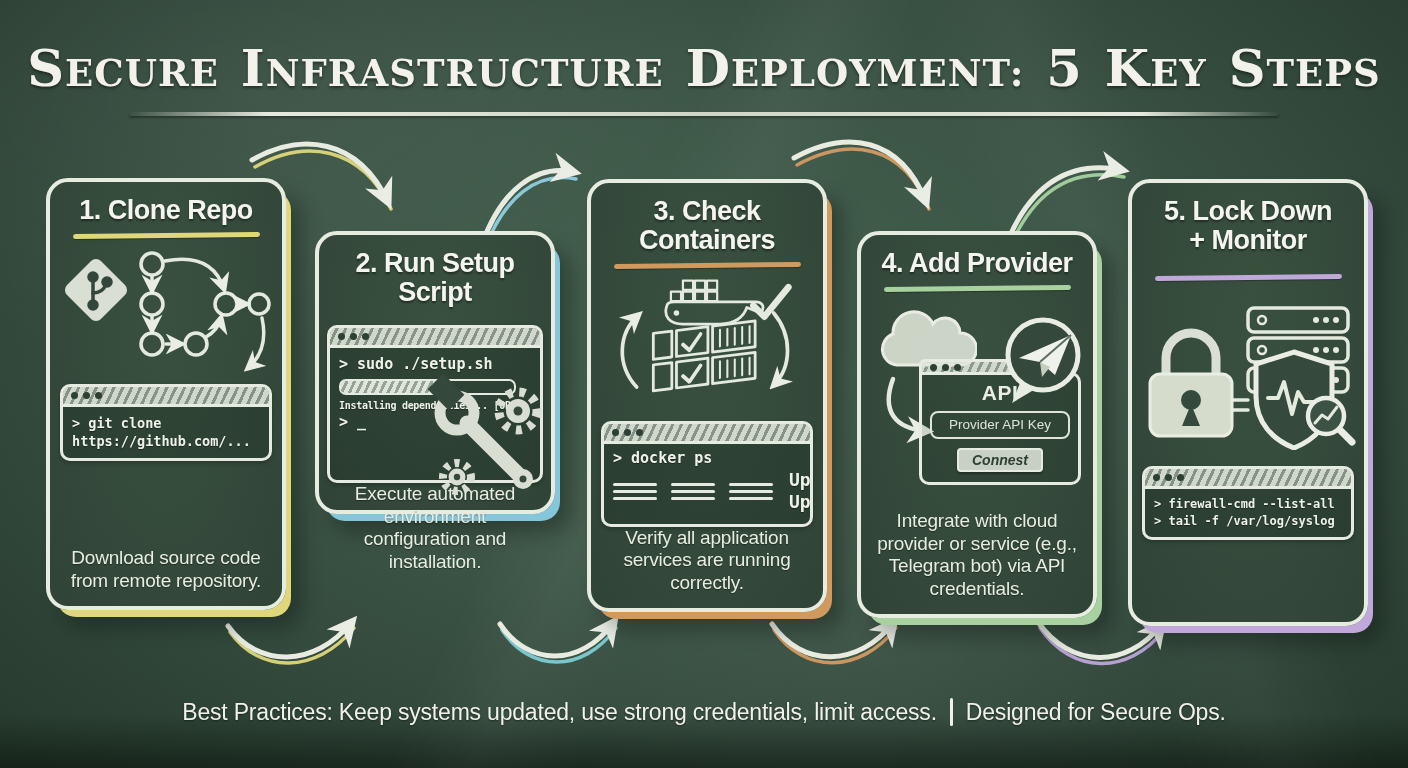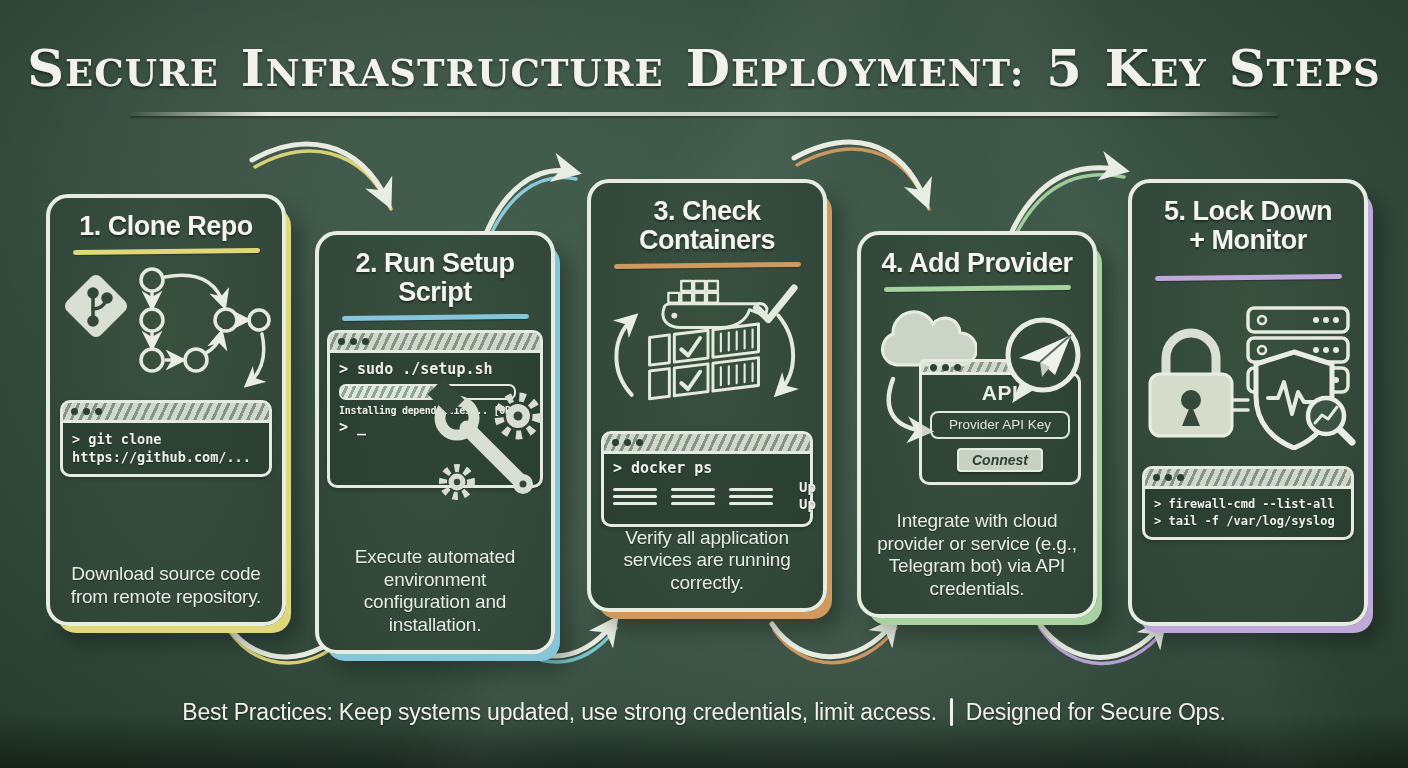--- a/index.html
+++ b/index.html
@@ -40,39 +40,39 @@
   .term{width:100%;box-sizing:border-box;border:3px solid #e6ebe1;border-radius:10px;
     background:rgba(12,22,15,.18);text-align:left;box-shadow:0 2px 4px rgba(0,0,0,.25);}
   .term-bar{height:17px;border-bottom:3px solid #e6ebe1;border-radius:6px 6px 0 0;
     background:repeating-linear-gradient(115deg, rgba(222,228,216,.92) 0 5px, rgba(222,228,216,.5) 5px 8px);
     display:flex;align-items:center;gap:5px;padding-left:8px;}
   .dot{width:7px;height:7px;border-radius:50%;background:#2c4034;}
   .term-body{font-family:"DejaVu Sans Mono",monospace;font-weight:bold;color:#eef2e8;
     padding:7px 9px;text-shadow:0 1px 1px rgba(0,0,0,.4);}
   .tline{white-space:nowrap;}
   
-  #card1{left:46px;top:178px;height:432px;margin-top:16px;}
-  #card2{left:315px;top:231px;height:423px;align-items:center;}
+  #card1{left:46px;top:178px;height:432px;}
+  #card2{left:315px;top:231px;height:283px;align-items:center;}
   #card3{left:587px;top:179px;height:433px;}
   #card4{left:857px;top:231px;height:387px;}
   #card5{left:1128px;top:179px;height:447px;gap:12px;}
   #card1 .term-body{font-size:13.5px;line-height:1.35;}
   #card5 .term-body{font-size:12px;line-height:1.4;}
   .term2-wrap{position:relative;width:216px;margin-top:2px;}
   .term2 .term-body{font-size:15px;}
   .progress{width:90%;height:12px;border:2.5px solid #e6ebe1;border-radius:7px;margin:6px 0 5px 0;}
   .progress-fill{height:100%;border-radius:4px 0 0 4px;
     background:repeating-linear-gradient(115deg,#dfe5da 0 4px,#93a496 4px 7px);}
   .status-line{font-size:10px;letter-spacing:-.3px;}
   .prompt-line{font-size:15px;margin-top:2px;}
   .tools-svg{position:absolute;right:-12px;bottom:-22px;z-index:3;}
   .docker-rows{display:flex;align-items:center;gap:14px;padding:2px 0 3px 0;}
   .bar-group{display:flex;flex-direction:column;gap:4px;}
   .bar-group span{display:block;width:44px;height:3px;background:#e6ebe1;border-radius:2px;}
-  .up-col{font-size:14px;line-height:1.25;margin-left:12px;}
+  .up-col{font-size:18px;line-height:1.25;margin-left:2px;}
   #card3 .term-body{font-size:15px;padding-top:5px;}
   
   .c4-illu{position:relative;width:100%;height:202px;}
   .api-window{position:absolute;left:28px;top:60px;width:162px;padding-left:20px;}
   .api-window .term-bar{width:76%;border-radius:6px 6px 6px 0;border-bottom:none;height:16px;
     border:3px solid #e6ebe1;box-sizing:border-box;}
   .api-body{border:3px solid #e6ebe1;border-radius:0 10px 10px 10px;margin-top:-3px;
     padding:6px 8px 10px 8px;background:rgba(12,22,15,.12);}
   .api-title{font-weight:bold;font-size:21px;letter-spacing:.5px;}
   .api-input{border:2.5px solid #dfe5da;border-radius:8px;height:24px;line-height:24px;

